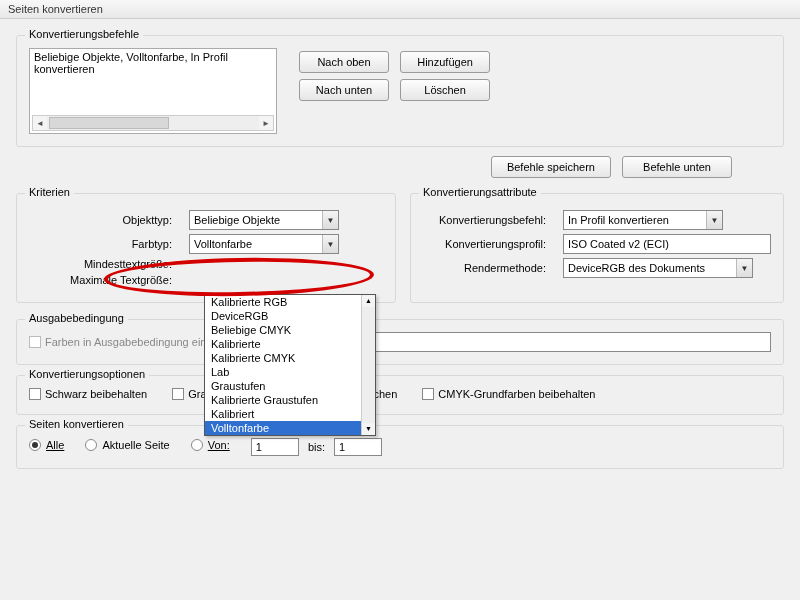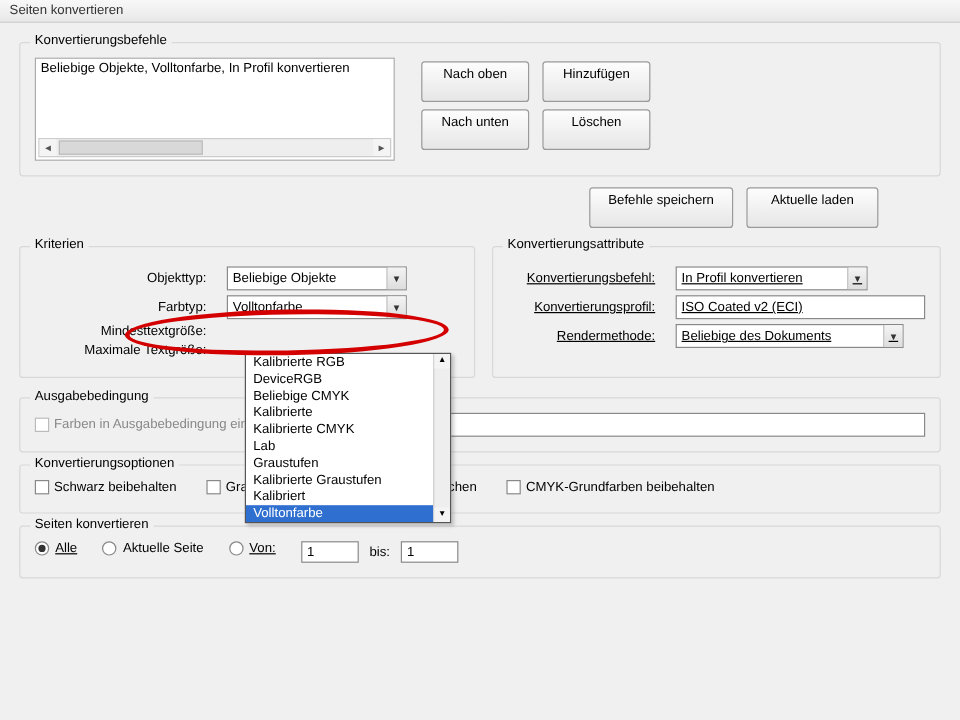--- a/index.html
+++ b/index.html
@@ -36,21 +36,21 @@
     position: absolute;
     top: -8px;
     left: 8px;
     background: #f0f0f0;
     padding: 0 4px;
     font-size: 11px;
   }
   .listbox {
     background: #fff;
     border: 1px solid #aaa;
-    width: 300px;
+    width: 248px;
     height: 86px;
     overflow: auto;
     padding: 2px 4px;
     position: relative;
   }
   .listbox .scrollbar {
     position: absolute;
     left: 2px; right: 2px;
     bottom: 2px;
     height: 16px;
@@ -74,21 +74,21 @@
   .btn {
     display: inline-block;
     min-width: 90px;
     padding: 2px 10px;
     margin: 3px 4px;
     background: linear-gradient(to bottom, #fdfdfd, #e6e6e6);
     border: 1px solid #9a9a9a;
     border-radius: 3px;
     font-size: 11px;
     text-align: center;
-    height: 34px;
+    height: 22px;
     line-height: 16px;
     cursor: pointer;
   }
   .row { display: flex; align-items: flex-start; }
   .btncol { margin-left: 18px; }
   .form-row {
     display: flex;
     align-items: center;
     margin: 4px 0;
   }
@@ -116,21 +116,21 @@
     color: #333;
     background: linear-gradient(to bottom,#f4f4f4,#ddd);
     border-left: 1px solid #bbb;
     align-self: stretch;
     display: flex;
     align-items: center;
     justify-content: center;
     margin: -1px -4px -1px 0;
   }
   .kriterien { flex: 0 0 380px; }
-  .konvattr { flex: 1; text-decoration: underline; }
+  .konvattr { flex: 1; }
   .checkbox { display: inline-flex; align-items: center; gap: 4px; margin-right: 22px; }
   .checkbox .box, .radio .circ {
     width: 12px; height: 12px; border: 1px solid #888; background: #fff; display:inline-block;
   }
   .radio .circ { border-radius: 50%; position: relative; }
   .radio .circ.on::after {
     content:""; position:absolute; top:2px; left:2px; right:2px; bottom:2px; background:#333; border-radius:50%;
   }
   .radio { display: inline-flex; align-items: center; gap: 5px; margin-right: 18px; }
   .disabled { color: #888; }
@@ -208,21 +208,21 @@
         <div>
           <span class="btn">Nach unten</span>
           <span class="btn">Löschen</span>
         </div>
       </div>
     </div>
   </div>
 
   <div class="save-row">
     <span class="btn" style="min-width:120px">Befehle speichern</span>
-    <span class="btn" style="min-width:110px">Aktuelle laden</span>
+    <span class="btn" style="min-width:110px">Befehle unten</span>
   </div>
 
   <div class="pair">
     <div class="groupbox kriterien">
       <span class="legend">Kriterien</span>
 
       <div class="form-row">
         <span class="lbl">Objekttyp:</span>
         <div class="combo" style="width:150px">
           <span>Beliebige Objekte</span>
@@ -261,21 +261,21 @@
       <div class="form-row">
         <span class="lbl narrow">Konvertierungsprofil:</span>
         <div class="combo" style="flex:1">
           <span>ISO Coated v2 (ECI)</span>
         </div>
       </div>
 
       <div class="form-row">
         <span class="lbl narrow">Rendermethode:</span>
         <div class="combo" style="width:190px">
-          <span>Beliebige des Dokuments</span>
+          <span>DeviceRGB des Dokuments</span>
           <span class="arrow">▼</span>
         </div>
       </div>
     </div>
   </div>
 
   <div class="groupbox">
     <span class="legend">Ausgabebedingung</span>
     <div class="ausgabe-row">
       <label class="checkbox disabled">

